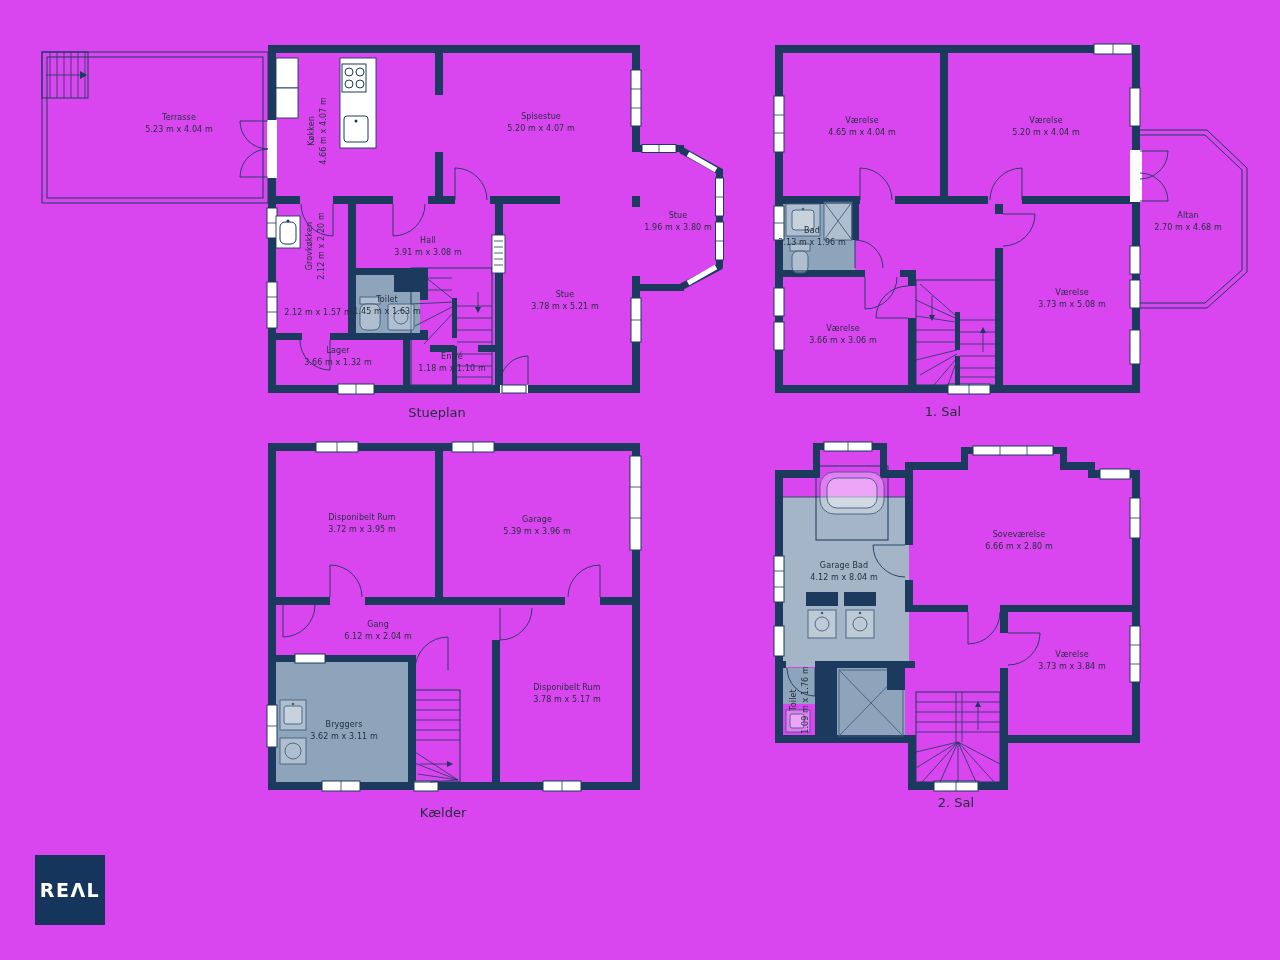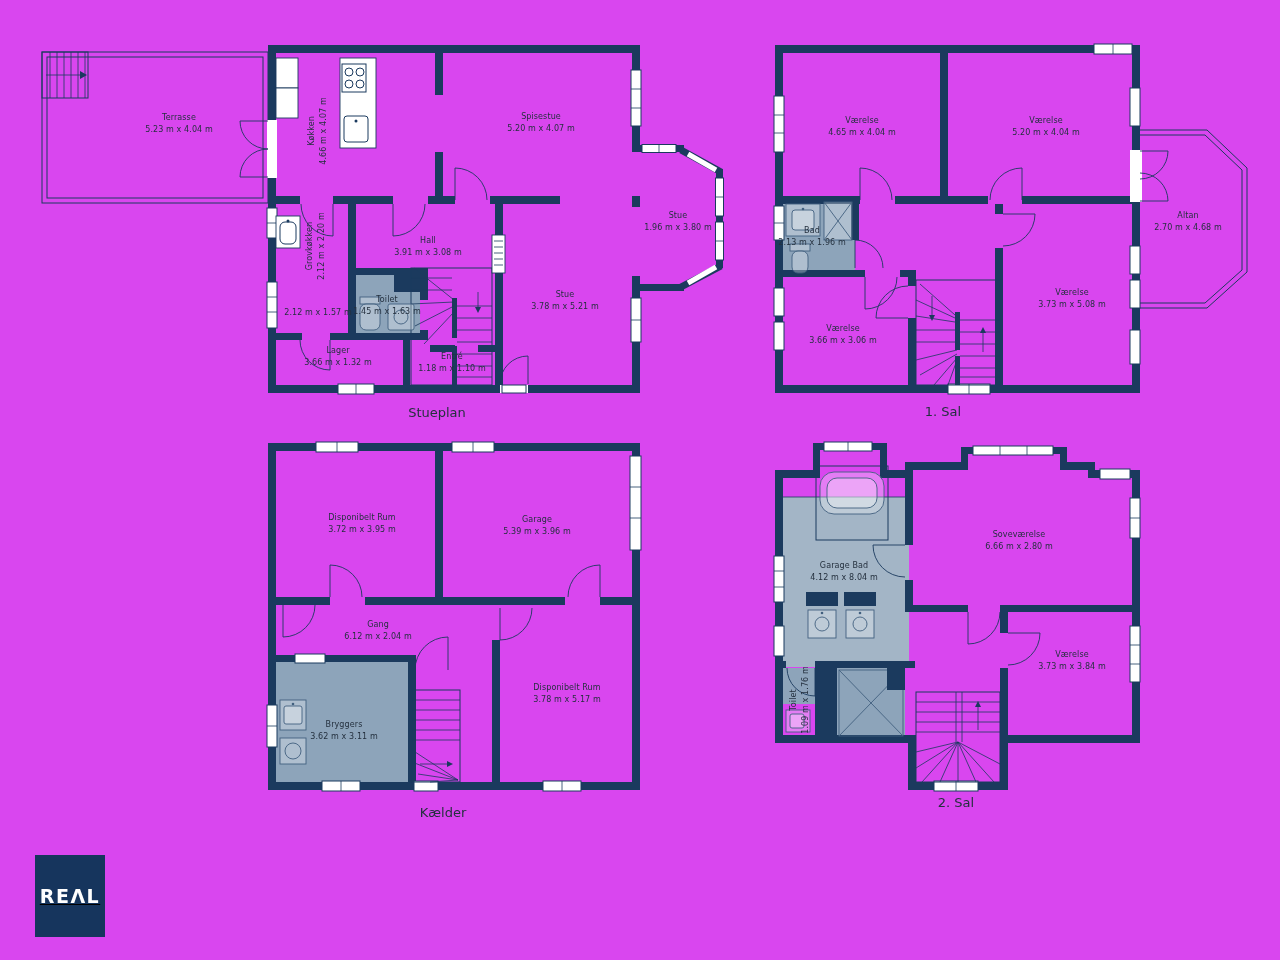--- a/index.html
+++ b/index.html
@@ -18,22 +18,22 @@
   .fix{fill:#ffffff;stroke:#1b3a5e;stroke-width:0.9;}
   .sfix{fill:rgba(255,255,255,0.30);stroke:#42607f;stroke-width:0.9;}
   .sline{fill:none;stroke:#42607f;stroke-width:0.9;}
   .whiteline{stroke:#ffffff;stroke-width:5;fill:none;}
   
   .room-label{position:absolute;transform:translate(-50%,-50%);text-align:center;
     font-size:8px;line-height:1.45;color:#24303e;white-space:nowrap;letter-spacing:.1px;}
   .room-label.vertical{transform:translate(-50%,-50%) rotate(-90deg);}
   .floor-caption{position:absolute;transform:translate(-50%,-50%);font-size:13px;color:#24303e;white-space:nowrap;}
   
-  .logo{position:absolute;left:35px;top:855px;width:70px;height:82px;background:#16355d;
-        display:flex;align-items:center;justify-content:center;text-decoration:underline;}
+  .logo{position:absolute;left:35px;top:855px;width:70px;height:70px;background:#16355d;
+        display:flex;align-items:center;justify-content:center;}
   .logo span{color:#ffffff;font-weight:bold;font-size:19px;letter-spacing:1.5px;
         font-family:"DejaVu Sans",sans-serif;}
 </style>
 </head>
 <body>
 
 <div id="page">
 
 <svg id="plan-svg" width="1280" height="960" viewBox="0 0 1280 960">
 

